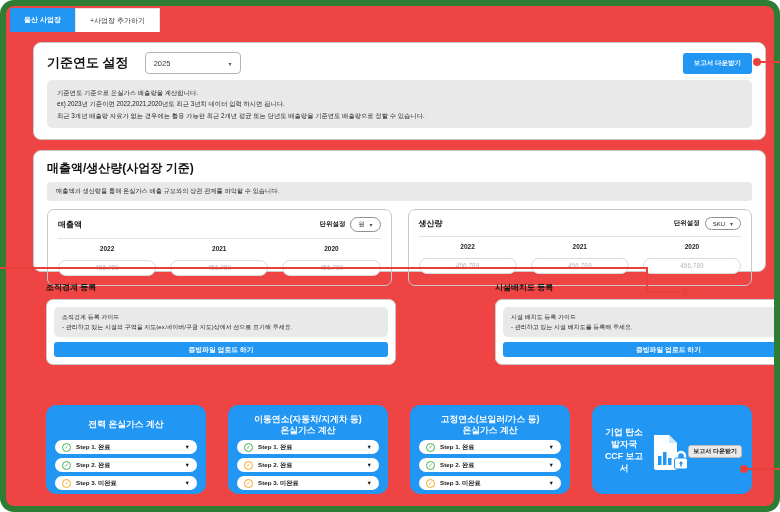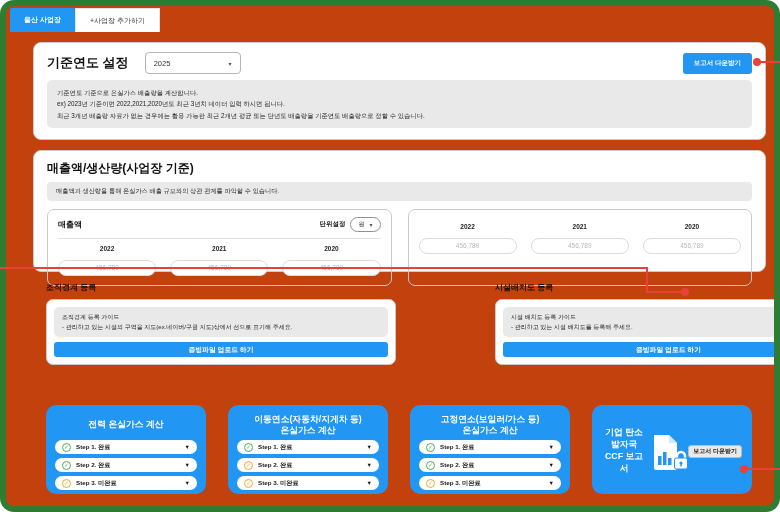--- a/index.html
+++ b/index.html
@@ -2,21 +2,21 @@
 <html><head>
 <meta charset="utf-8">
 <style>
   * { box-sizing: border-box; margin: 0; padding: 0; }
   html,body { width: 780px; height: 512px; background: #ffffff;
     font-family: "Liberation Sans", "DejaVu Sans", sans-serif; }
   body { position: relative; overflow: hidden; }
 
   
   .frame { position: absolute; left: 0; top: 0; width: 780px; height: 512px;
-    border: 6px solid #2e7d33; border-radius: 14px; background: #c2410c; overflow: hidden; }
+    border: 6px solid #2e7d33; border-radius: 14px; background: #ef4444; overflow: hidden; }
 
   
   .tabbar { position: absolute; left: 4px; top: 2px; display: flex; align-items: flex-end; height: 24px; }
   .tab { height: 24px; line-height: 24px; padding: 0 14px; font-size: 7px; cursor: pointer; }
   .tab.active { background: #2196f3; color: #fff; font-weight: bold; border-radius: 2px 2px 0 0; }
   .tab.plain { background: #fff; color: #333; border: 1px solid #e3e3e3; border-bottom: none; }
 
   
   .card { position: absolute; background: #fff; border: 1px solid #c9c9c9; border-radius: 8px; }
 
@@ -149,20 +149,30 @@
             <input class="yearinput" placeholder="456,789" style="">
           </div>
           <div class="yearcol">
             <div class="yearlabel">2020</div>
             <input class="yearinput" placeholder="456,789" style="">
           </div>
         </div>
       </div>
 
       <div class="panel">
+        <div class="panel-head">
+          <div class="panel-label">생산량</div>
+          <div class="unitwrap">
+            <span class="unit-label">단위설정</span>
+            <span class="unit-pill">
+              <span>SKU</span>
+              <span class="caret">▾</span>
+            </span>
+          </div>
+        </div>
         <div class="years">
           <div class="yearcol">
             <div class="yearlabel">2022</div>
             <input class="yearinput" placeholder="456,789" style="">
           </div>
           <div class="yearcol">
             <div class="yearlabel">2021</div>
             <input class="yearinput" placeholder="456,789" style="">
           </div>
           <div class="yearcol">

